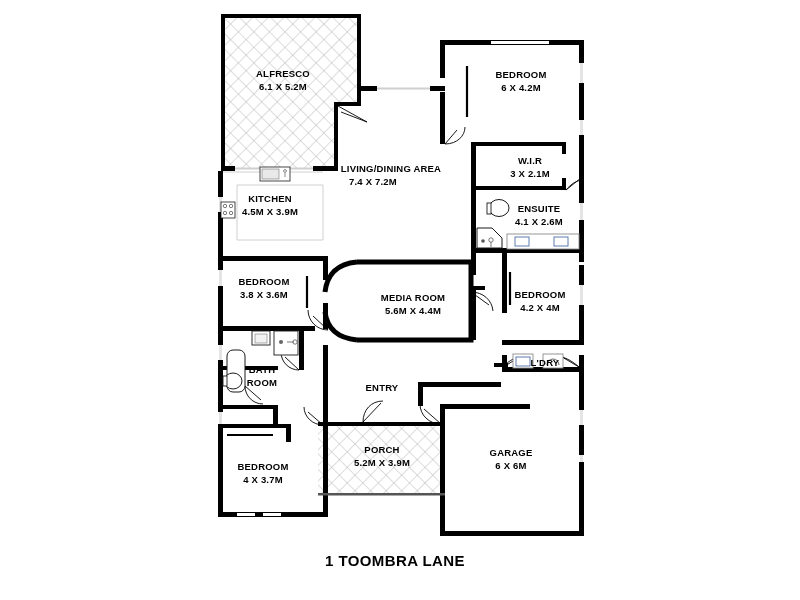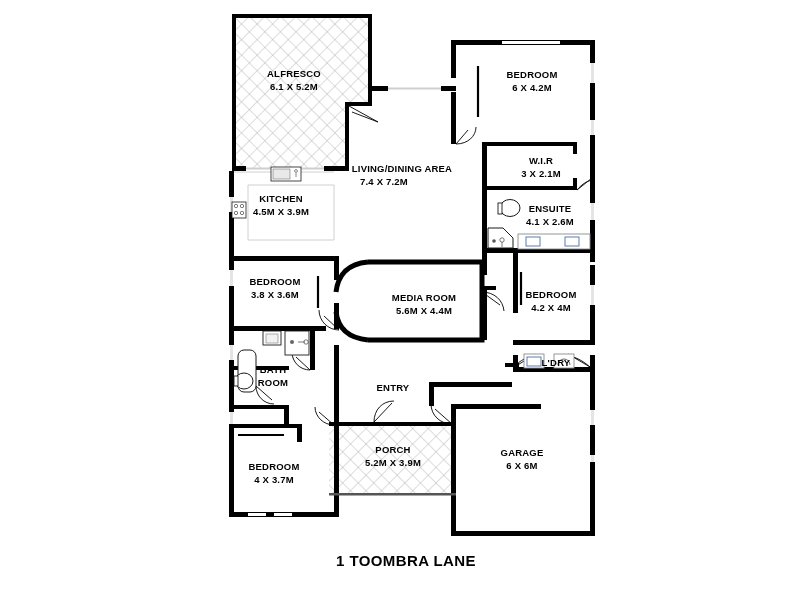--- a/index.html
+++ b/index.html
@@ -5,21 +5,21 @@
   html,body{margin:0;padding:0;}
   body{
     width:800px;height:600px;
     background:#ffffff;
     font-family:"Liberation Sans", sans-serif;
     overflow:hidden;
     position:relative;
   }
   #plan-root{
     position:absolute;
-    left:16px;top:0;
+    left:5px;top:0;
     width:700px;height:600px;
   }
   svg#floorplan{
     display:block;
     width:800px;height:600px;
   }
   .room-label{
     font-family:"Liberation Sans", sans-serif;
     font-weight:bold;
     text-anchor:middle;

